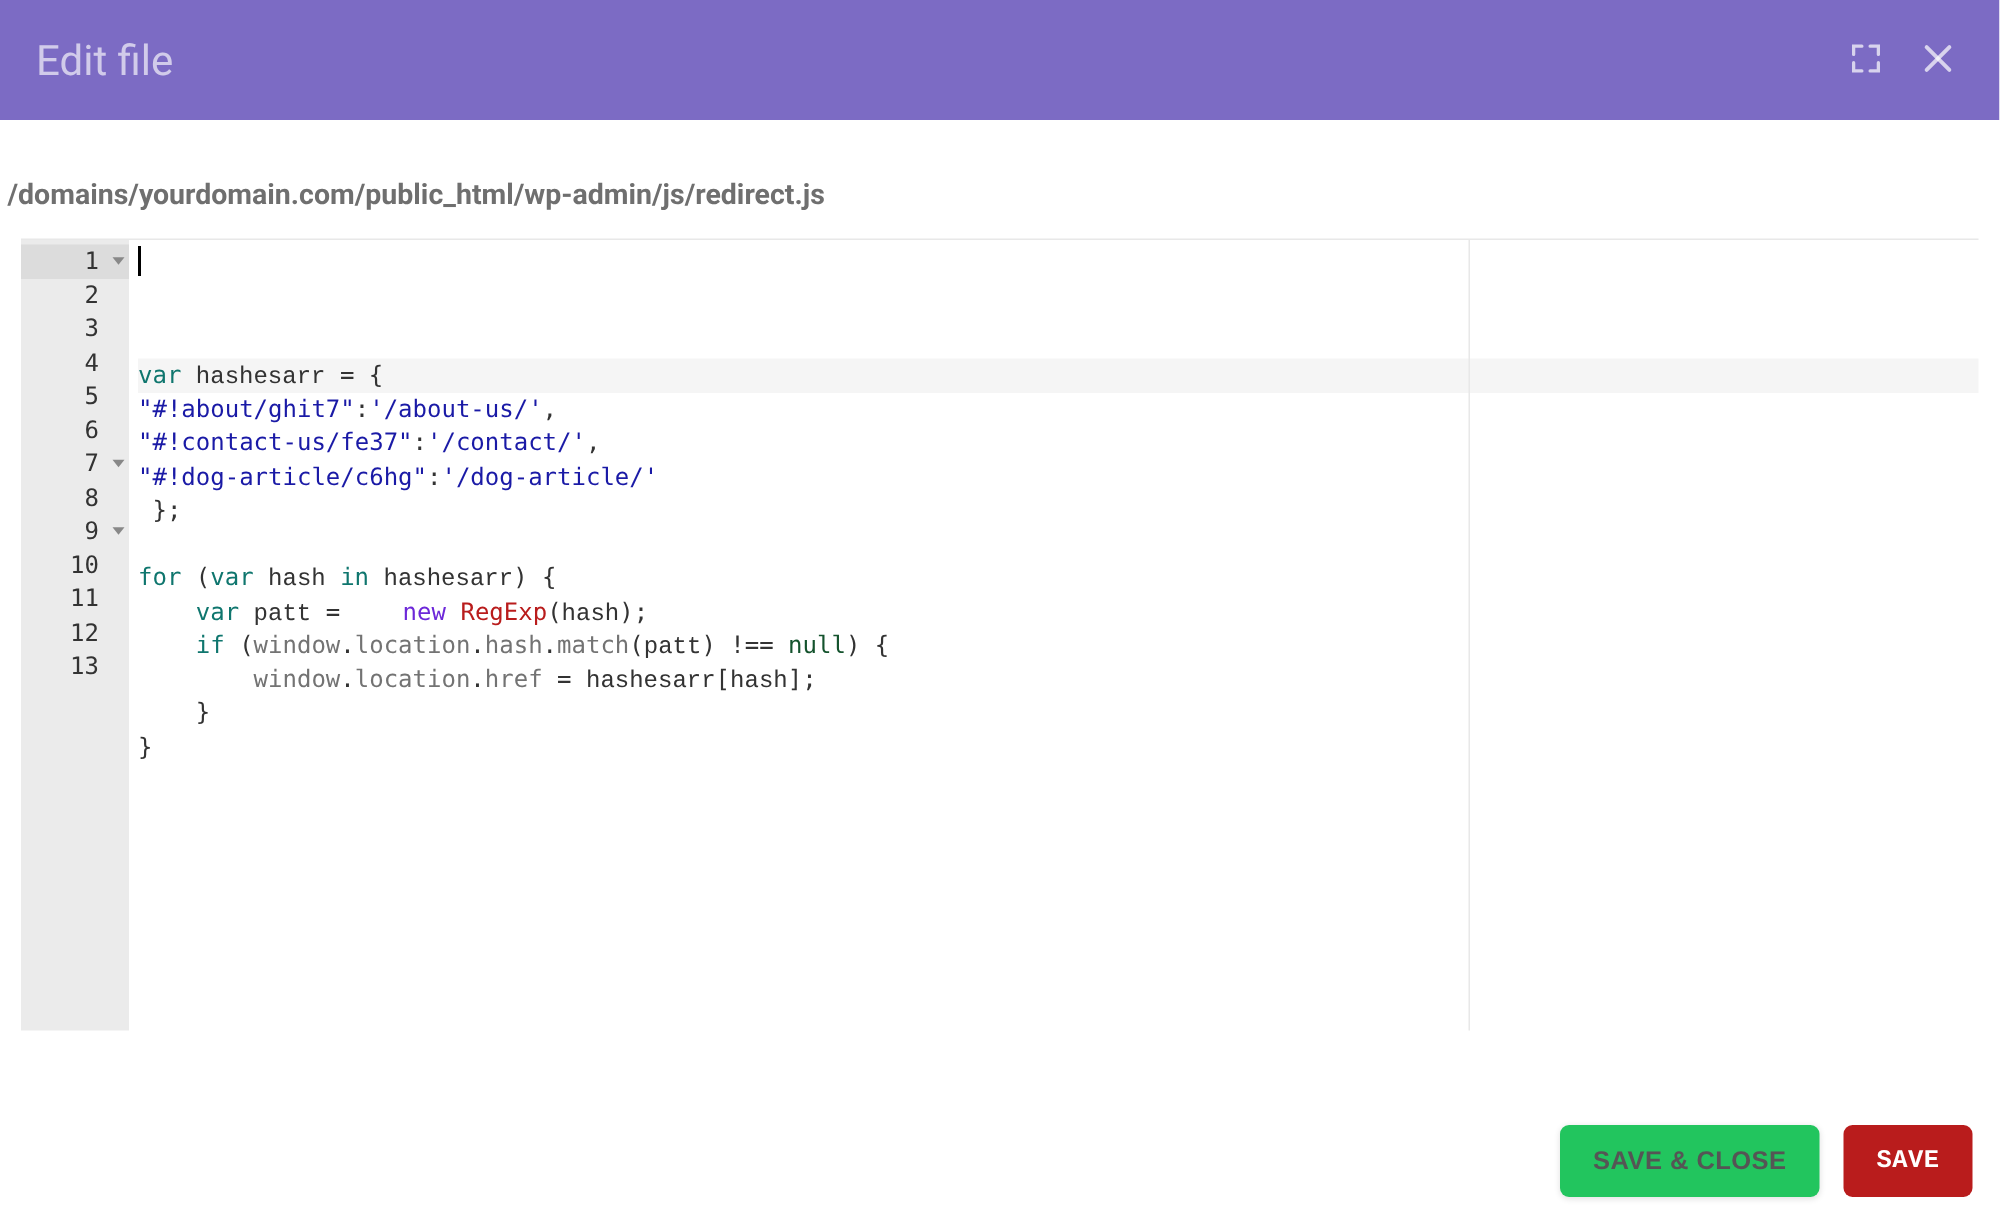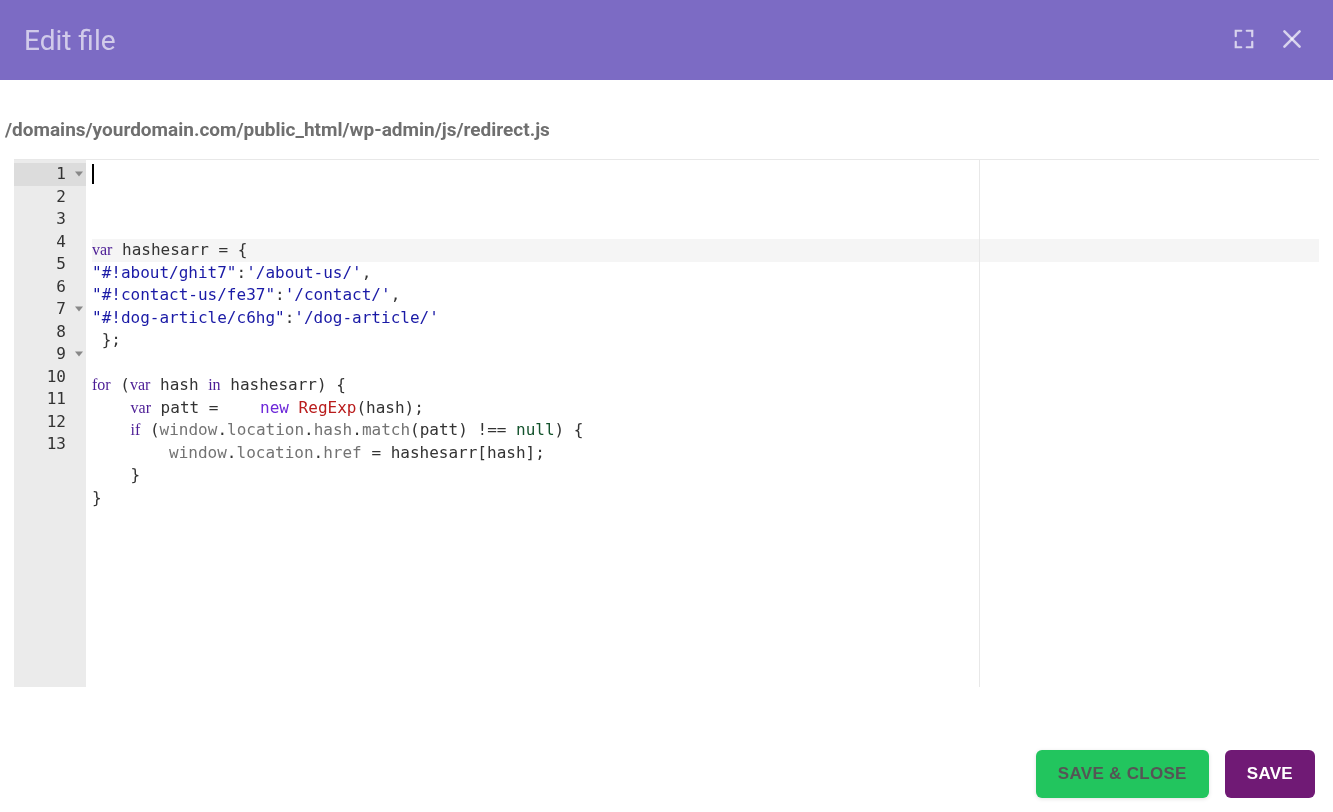--- a/index.html
+++ b/index.html
@@ -109,22 +109,22 @@
       background: #000;
     }
     .print-margin {
       position: absolute;
       top: 0;
       bottom: 0;
       width: 1px;
       background: #e8e8e8;
       left: 893px;
     }
-    .tok-kw { color: #4c1d95; font-family: Liberation Serif, serif; }
-    .tok-ident { color: #333; }
+    .tok-kw { color: #0f766e; }
+    .tok-ident { color: #333; font-family: Liberation Mono, monospace; }
     .tok-str { color: #1a1aa6; }
     .tok-punct { color: #333; }
     .tok-new { color: #6d28d9; margin-left: 32px; }
     .tok-class { color: #b91c1c; }
     .tok-builtin { color: #737373; }
     .tok-null { color: #14532d; }
     .tok-op { color: #333; }
     .footer {
       position: absolute;
       bottom: 14px;
@@ -140,22 +140,23 @@
       border-radius: 6px;
       cursor: pointer;
       letter-spacing: 0.3px;
     }
     .btn-secondary {
       background: #22c55e;
       color: #555;
       box-shadow: 0 1px 4px rgba(0,0,0,0.12);
     }
     .btn-primary {
-      background: #701a75;
+      background: #b91c1c;
       color: #fff;
+      font-family: Liberation Mono, monospace;
     }
   </style>
 </head>
 <body>
 
 <div class="header">
   <div class="header-title">Edit file</div>
   <div class="header-icons">
     <button class="icon-btn">
       <span>

